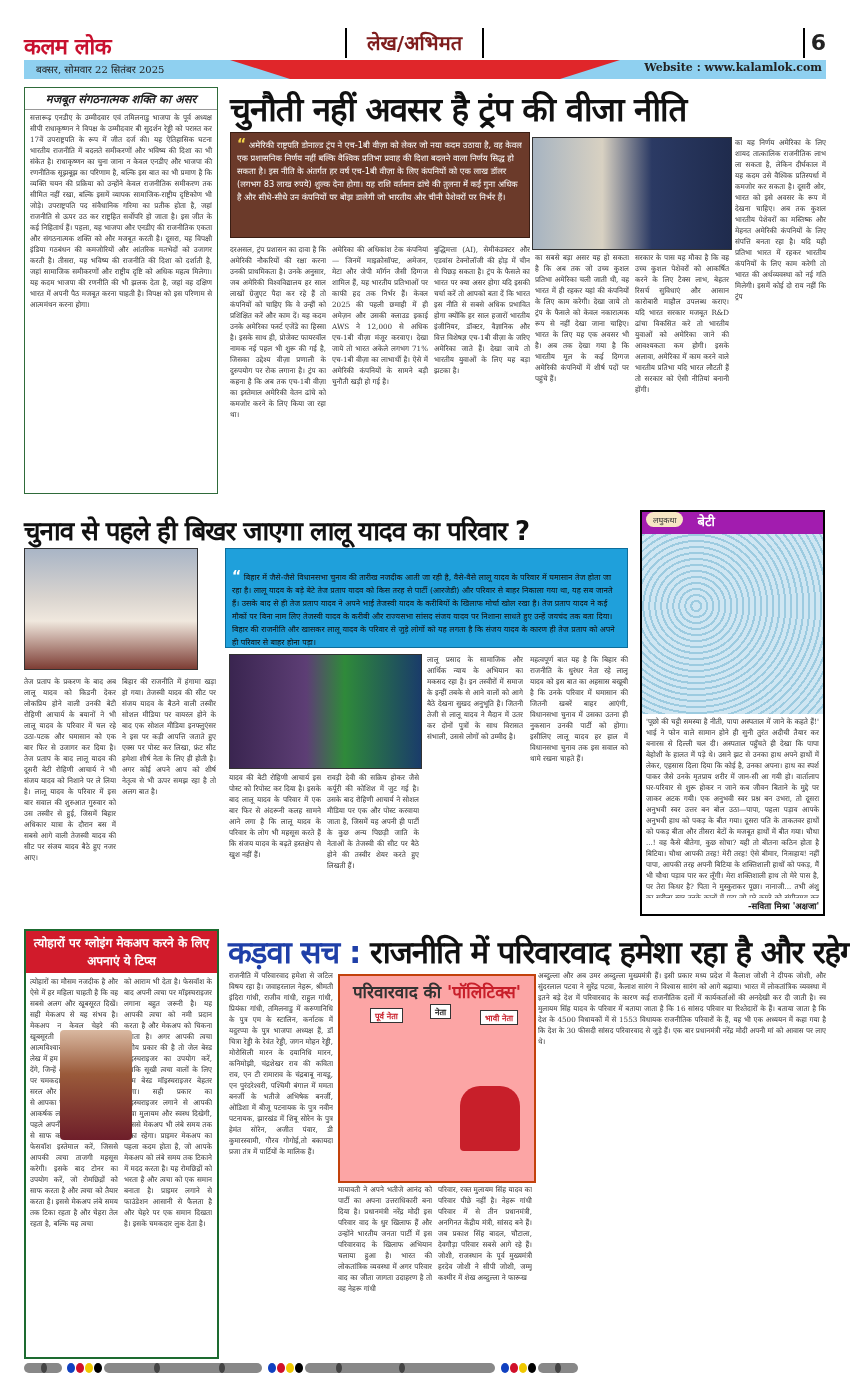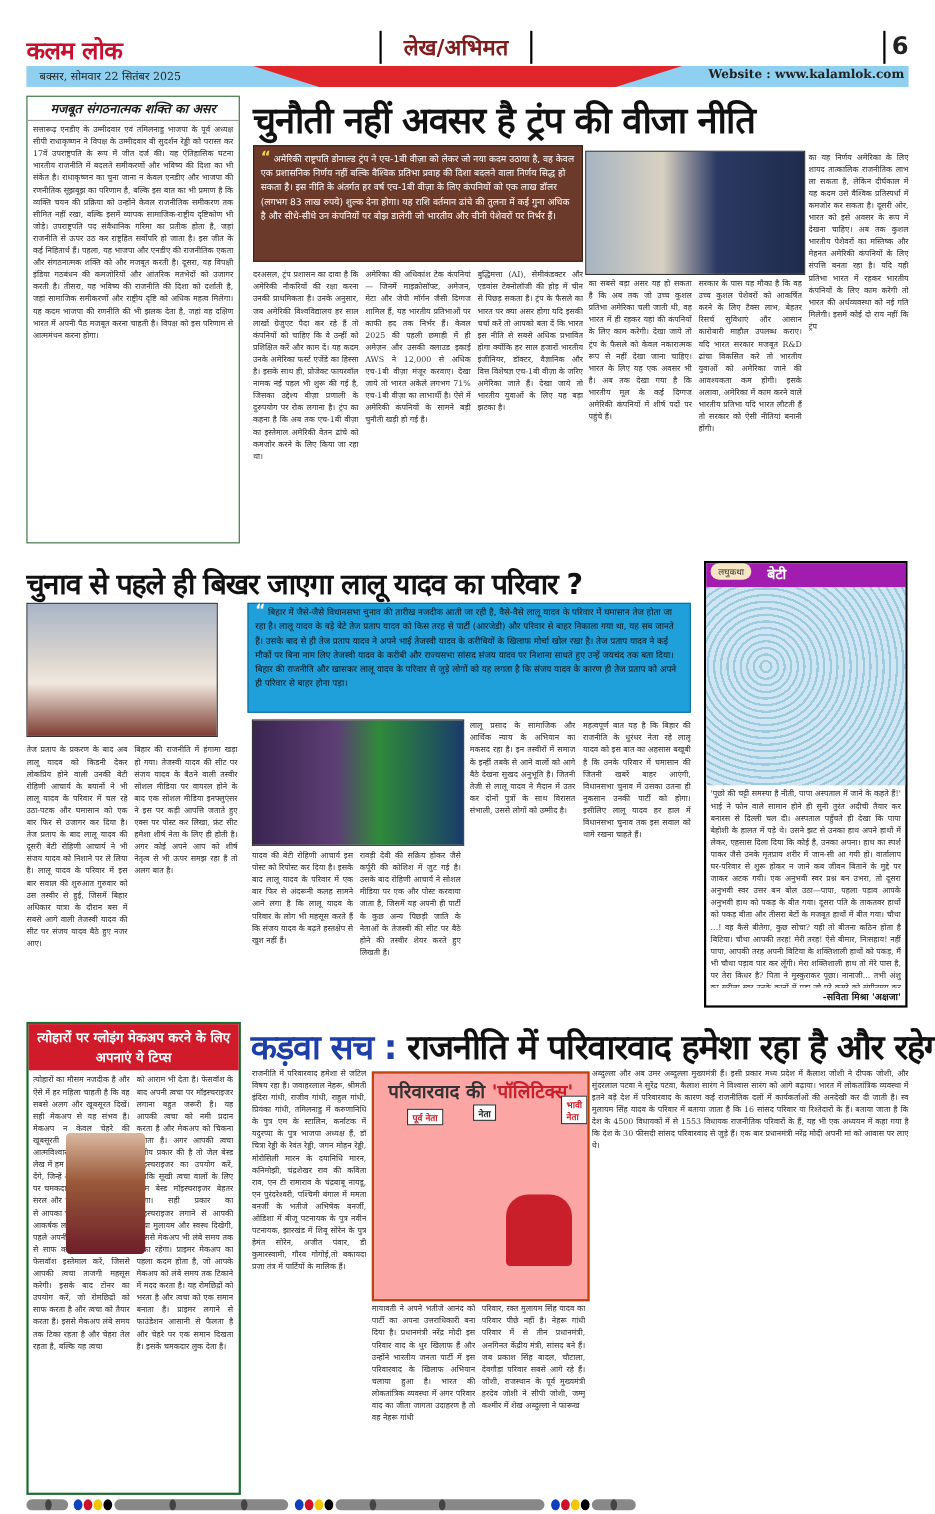--- a/index.html
+++ b/index.html
@@ -21,21 +21,21 @@
 
   .h1 { font-family:"DejaVu Sans", sans-serif; font-weight:bold; color:#111; letter-spacing:-1px; white-space:nowrap; }
   .trump-head { left:230px; top:86px; font-size:33px; }
   .quote-box { left:230px; top:132px; width:300px; height:106px; background:#6b3a2a; border:1px solid #3a1e14; color:#fff; font-family:"DejaVu Sans", sans-serif; font-size:8.3px; line-height:13px; padding:4px 6px; box-sizing:border-box; }
   .quote-mark { color:#f2d34a; font-weight:bold; font-size:14px; }
   .photo-modi-trump { left:532px; top:137px; width:198px; height:111px; background:linear-gradient(90deg,#a7b4c1 0%,#d8d1c2 35%,#2b3a64 60%,#1f2b4d 100%); border:1px solid #333; }
   .col { overflow:hidden; }
 
   .lalu-head { left:24px; top:512px; font-size:26px; }
   .lalu-photo { left:24px; top:548px; width:172px; height:120px; background:linear-gradient(180deg,#a9b5c6 0%,#d9d4cf 40%,#f0e8de 60%,#7d3d34 100%); border:1px solid #333; }
-  .lalu-quote { left:225px; top:548px; width:403px; height:100px; background:#1fa0db; border:1px solid #0d6e9c; color:#111; font-family:"DejaVu Sans", sans-serif; font-size:7.9px; line-height:13px; padding:0 6px; box-sizing:border-box; }
+  .lalu-quote { left:225px; top:548px; width:403px; height:100px; background:#1fa0db; border:1px solid #0d6e9c; color:#111; font-family:"DejaVu Sans", sans-serif; font-size:7.9px; line-height:13px; padding:20px 6px; box-sizing:border-box; }
   .lalu-quote .quote-mark { color:#fff; }
   .rohini-photo { left:229px; top:654px; width:191px; height:113px; background:linear-gradient(90deg,#3a2550 0%,#5d3e75 40%,#2f8a3a 60%,#1a3c6a 100%); border:1px solid #333; }
 
   .story-box { left:640px; top:510px; width:185px; height:406px; border:2px solid #000; box-sizing:border-box; }
   .story-bar { background:#a21caf; height:22px; display:flex; align-items:flex-start; }
   .story-tag { background:#f7e6c4; border-radius:10px; font-size:8px; padding:2px 7px; margin-left:4px; color:#333; }
   .story-title { color:#fff; font-family:"DejaVu Sans", sans-serif; font-weight:bold; font-size:13px; margin-left:14px; }
   .story-img { height:180px; background:repeating-radial-gradient(circle at 30% 40%, #cfe6f2 0 4px, #9ccbe0 4px 6px); }
   .story-author { font-size:8.5px; font-weight:bold; text-align:right; padding:2px 4px; }
 
@@ -125,21 +125,21 @@
   <span>राजनीति में परिवारवाद हमेशा रहा है और रहेगा</span>
 </div>
 <div class="abs col body-text" style="left:229px;top:970px;width:104px;height:390px;">राजनीति में परिवारवाद हमेशा से जटिल विषय रहा है। जवाहरलाल नेहरू, श्रीमती इंदिरा गांधी, राजीव गांधी, राहुल गांधी, प्रियंका गांधी, तमिलनाडु में करुणानिधि के पुत्र एम के स्टालिन, कर्नाटक में यदुरप्पा के पुत्र भाजपा अध्यक्ष हैं, डॉ चित्रा रेड्डी के रेवंत रेड्डी, जगन मोहन रेड्डी, मोरोसिली मारन के दयानिधि मारन, कनिमोझी, चंद्रशेखर राव की कविता राव, एन टी रामाराव के चंद्रबाबू नायडू, एन पुरंदरेश्वरी, पश्चिमी बंगाल में ममता बनर्जी के भतीजे अभिषेक बनर्जी, ओडिशा में बीजू पटनायक के पुत्र नवीन पटनायक, झारखंड में शिबू सोरेन के पुत्र हेमंत सोरेन, अजीत पंवार, डी कुमारस्वामी, गौरव गोगोई,तो बकायदा प्रजा तंत्र में पार्टियों के मालिक हैं।</div>
 <div class="abs cartoon">
   <div class="cartoon-title">
     <span style="color:#333">परिवारवाद की</span>
     <span>'पॉलिटिक्स'</span>
   </div>
   <span class="label-tag" style="left:30px;top:32px;color:#c81f2a;">पूर्व नेता</span>
   <span class="label-tag" style="left:90px;top:28px;">नेता</span>
-  <span class="label-tag" style="left:140px;top:20px;color:#c81f2a;margin-left:30px;">भावी नेता</span>
+  <span class="label-tag" style="left:140px;top:34px;color:#c81f2a;">भावी नेता</span>
   <div class="chair"></div>
 </div>
 <div class="abs col body-text" style="left:338px;top:1184px;width:94px;height:176px;">मायावती ने अपने भतीजे आनंद को पार्टी का अपना उत्तराधिकारी बना दिया है। प्रधानमंत्री नरेंद्र मोदी इस परिवार वाद के धुर खिलाफ हैं और उन्होंने भारतीय जनता पार्टी में इस परिवारवाद के खिलाफ अभियान चलाया हुआ है। भारत की लोकतांत्रिक व्यवस्था में अगर परिवार वाद का जीता जागता उदाहरण है तो वह नेहरू गांधी</div>
 <div class="abs col body-text" style="left:438px;top:1184px;width:94px;height:176px;">परिवार, रक्त मुलायम सिंह यादव का परिवार पीछे नहीं है। नेहरू गांधी परिवार में से तीन प्रधानमंत्री, अनगिनत केंद्रीय मंत्री, सांसद बने हैं। जब प्रकाश सिंह बादल, चौटाला, देवगौड़ा परिवार सबसे आगे रहे हैं। जोशी, राजस्थान के पूर्व मुख्यमंत्री हरदेव जोशी ने सीपी जोशी, जम्मू कश्मीर में शेख अब्दुल्ला ने फारूख</div>
 <div class="abs col body-text" style="left:538px;top:970px;width:288px;height:390px;column-count:1;">अब्दुल्ला और अब उमर अब्दुल्ला मुख्यमंत्री हैं। इसी प्रकार मध्य प्रदेश में कैलाश जोशी ने दीपक जोशी, और सुंदरलाल पटवा ने सुरेंद्र पटवा, कैलाश सारंग ने विश्वास सारंग को आगे बढ़ाया। भारत में लोकतांत्रिक व्यवस्था में इतने बड़े देश में परिवारवाद के कारण कई राजनीतिक दलों में कार्यकर्ताओं की अनदेखी कर दी जाती है। स्व मुलायम सिंह यादव के परिवार में बताया जाता है कि 16 सांसद परिवार या रिश्तेदारों के हैं। बताया जाता है कि देश के 4500 विधायकों में से 1553 विधायक राजनीतिक परिवारों के हैं, यह भी एक अध्ययन में कहा गया है कि देश के 30 फीसदी सांसद परिवारवाद से जुड़े हैं। एक बार प्रधानमंत्री नरेंद्र मोदी अपनी मां को आवास पर लाए थे।</div>
 
 <div class="abs footer-strip">
   <div class="reg-bar" style="left:0;width:38px;"></div>
     <div class="reg-knob" style="left:17px;"></div>
   <div class="reg-dot" style="left:43px;background:#1040c0;"></div>

